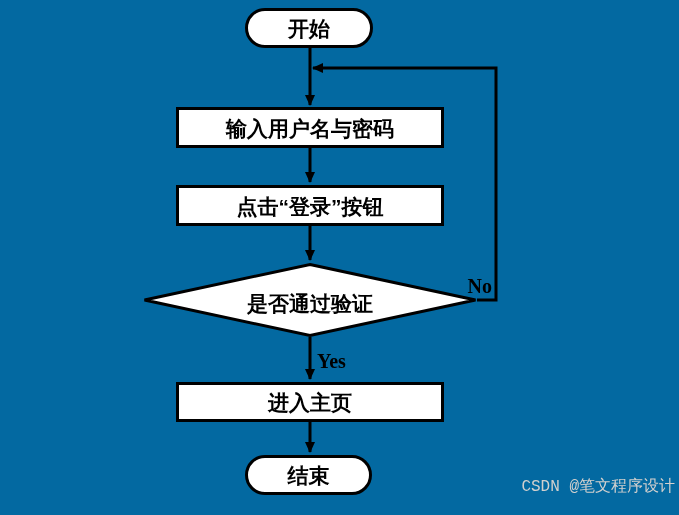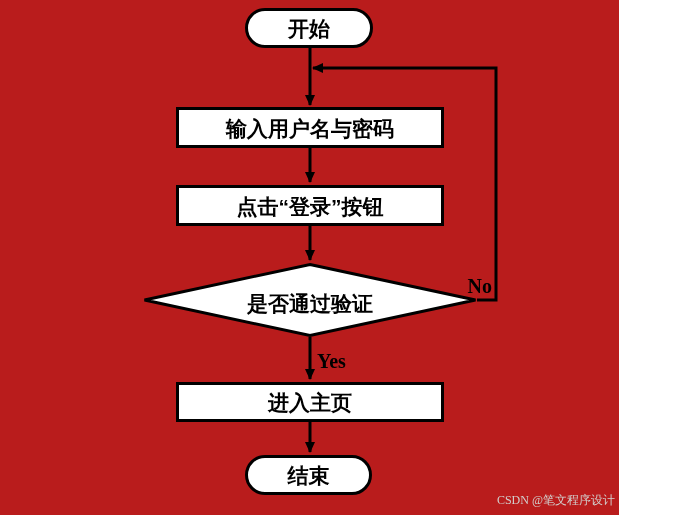--- a/index.html
+++ b/index.html
@@ -2,23 +2,23 @@
 <html><head>
 <meta charset="utf-8">
 <style>
   html, body {
     margin: 0;
     padding: 0;
     background: #ffffff;
   }
   .canvas {
     position: relative;
-    width: 619px;
+    width: 679px;
     height: 515px;
-    background: #b91c1c;
+    background: #0369a1;
     overflow: hidden;
     font-family: "Liberation Sans", sans-serif;
   }
   svg { display: block; }
   .edge {
     stroke: #000000;
     stroke-width: 3;
     fill: none;
   }
   .shape {
@@ -39,23 +39,23 @@
     font-weight: bold;
     font-size: 20px;
     fill: #000000;
     dominant-baseline: central;
   }
   .edge-label.yes { text-anchor: start; }
   .edge-label.no  { text-anchor: end; }
   .watermark {
     position: absolute;
     right: 4px;
-    bottom: 6px;
-    font-family: Liberation Serif, serif;
-    font-size: 12px;
+    bottom: 18px;
+    font-family: Liberation Mono, monospace;
+    font-size: 16px;
     color: #d2d0ce;
     white-space: nowrap;
     user-select: none;
   }
 </style>
 </head>
 <body>
 
 <div class="canvas">
   <svg width="679" height="515" viewBox="0 0 679 515" xmlns="http://www.w3.org/2000/svg">

